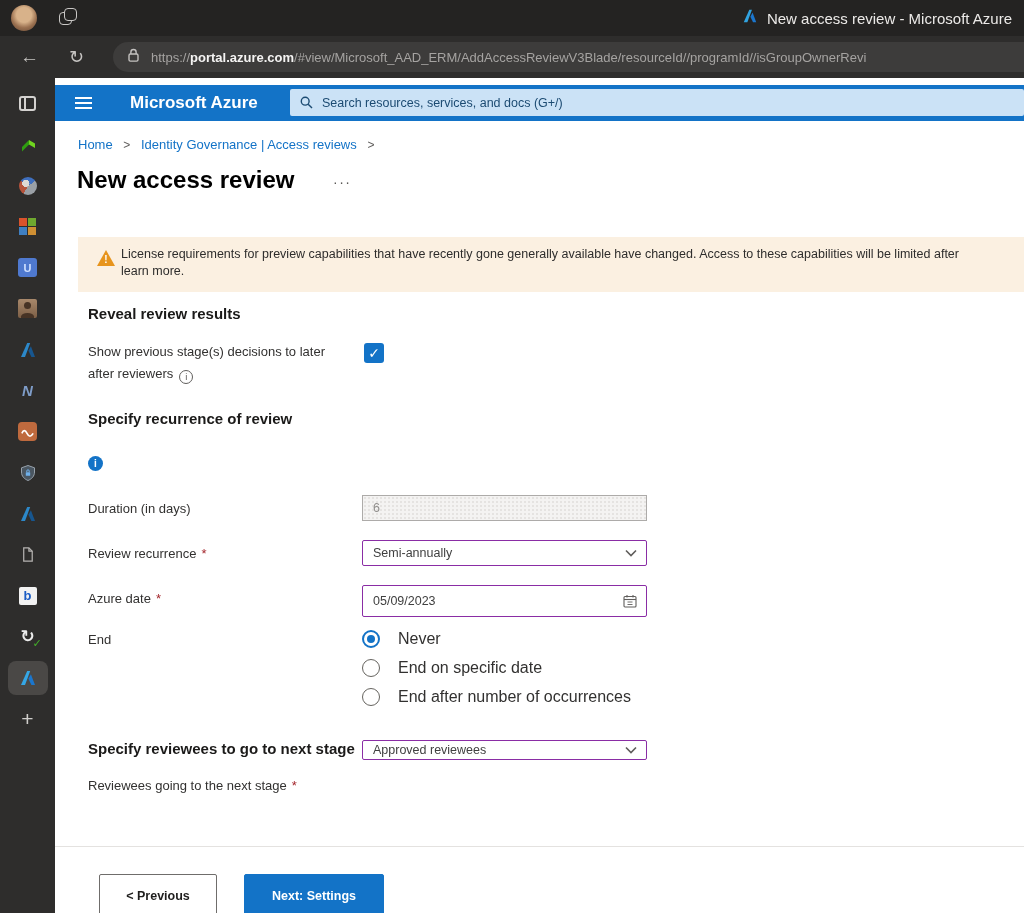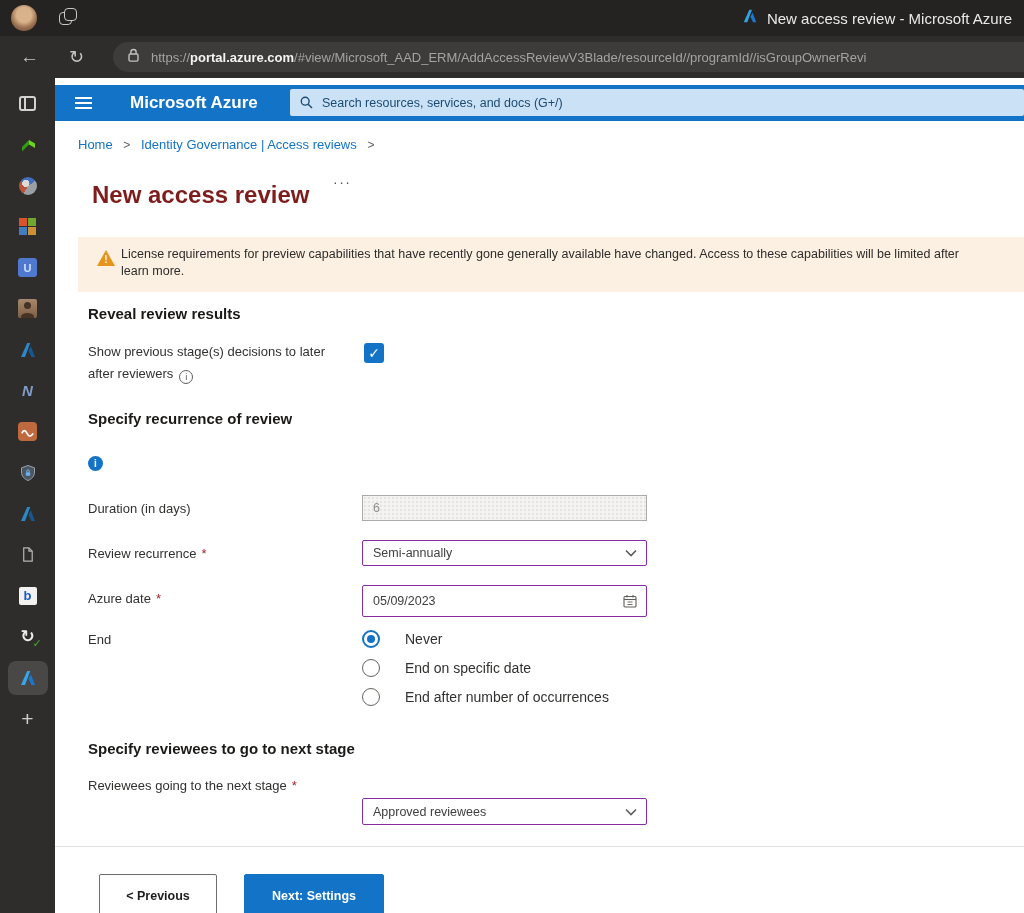--- a/index.html
+++ b/index.html
@@ -64,21 +64,21 @@
   .brand{position:absolute;left:75px;top:0;line-height:36px;color:#fff;font-size:17px;font-weight:600;cursor:pointer;}
   .searchwrap{position:absolute;left:235px;right:0;top:4px;height:27px;background:#cbe2f6;border-radius:2px;
               display:flex;align-items:center;padding-left:10px;gap:7px;}
   .searchwrap input{flex:1;border:0;outline:none;background:transparent;font-size:12.5px;color:#1c4b72;
                     font-family:"Liberation Sans","DejaVu Sans",sans-serif;}
   .searchwrap input::placeholder{color:#1c4b72;opacity:1;}
 
   .breadcrumb{position:absolute;left:23px;top:59px;font-size:13px;white-space:nowrap;}
   .breadcrumb a{color:#1373c7;text-decoration:none;cursor:pointer;}
   .breadcrumb .sep{color:#605e5c;margin:0 7px;font-size:12px;}
-  .pgtitle{position:absolute;left:21px;top:87px;margin:16px;font-size:24px;font-weight:600;color:#7f1d1d;}
+  .pgtitle{position:absolute;left:21px;top:87px;margin:1px;font-size:24px;font-weight:600;color:#000000;}
   .more{position:absolute;left:278px;top:96px;color:#5a5856;font-size:14px;letter-spacing:1.5px;cursor:pointer;}
 
   .banner{position:absolute;left:23px;top:159px;right:0;height:55px;background:#fbf0e1;}
   .warnicon{position:absolute;left:19px;top:13px;width:18px;height:16px;}
   .warnicon .tri{position:absolute;left:0;top:0;width:0;height:0;
                  border-left:9px solid transparent;border-right:9px solid transparent;border-bottom:16px solid #e7941c;}
   .warnicon .excl{position:absolute;left:0;top:4px;width:18px;text-align:center;color:#fff;font-size:10px;font-weight:700;}
   .bannertext{position:absolute;left:43px;top:9px;right:4px;font-size:12.5px;line-height:17px;color:#2e2d2c;}
   .bannertext span{display:block;white-space:nowrap;overflow:hidden;}
 
@@ -94,21 +94,21 @@
   .infotext{position:absolute;left:56px;top:377px;height:17px;display:flex;align-items:center;font-size:12.5px;color:#323130;}
 
   .flabel{position:absolute;left:33px;display:flex;align-items:center;font-size:13px;color:#323130;}
   .req{color:#a4262c;margin-left:5px;}
   .fctl{position:absolute;left:307px;width:285px;display:flex;align-items:center;font-size:12.5px;}
   .disabledinput{border:1px solid #adaba9;background-color:#f4f3f2;color:#918f8d;padding-left:10px;
                  background-image:radial-gradient(#e5e3e1 1px,rgba(0,0,0,0) 1px);background-size:4px 4px;}
   .dd{border:1px solid #8a2da5;border-radius:2px;background:#fff;justify-content:space-between;
       padding:0 9px 0 10px;color:#404040;cursor:pointer;}
 
-  .radiorow{position:absolute;left:307px;display:flex;align-items:center;gap:25px;font-size:14px;color:#323130;cursor:pointer;}
+  .radiorow{position:absolute;left:307px;display:flex;align-items:center;gap:18px;font-size:16px;color:#323130;cursor:pointer;}
   .radio{width:18px;height:18px;border-radius:50%;border:1px solid #66645f;flex:0 0 auto;
          display:flex;align-items:center;justify-content:center;background:#fff;}
   .radio.sel{border:2px solid #1373c7;}
   .radio.sel .dot{width:8px;height:8px;border-radius:50%;background:#1373c7;}
 
   .divider{position:absolute;left:0;right:0;top:768px;height:1px;background:#e4e2e0;}
   .btn{position:absolute;top:796px;height:43px;display:flex;align-items:center;justify-content:center;
        font-size:12.5px;border-radius:2px;cursor:pointer;font-family:inherit;}
   .btn-prev{left:44px;width:118px;background:#fff;border:1px solid #6f6d6b;color:#1f1e1d;font-weight:600;}
   .btn-next{left:189px;width:140px;background:#1373c7;border:1px solid #1373c7;color:#fff;font-weight:700;}
@@ -336,21 +336,21 @@
     <div class="radiorow" style="top:610px">
       <span class="radio"></span>
       <span>End after number of occurrences</span>
     </div>
 
     <h2 class="h2" style="top:662px">Specify reviewees to go to next stage</h2>
     <div class="flabel" style="top:694px;height:27px">
       <span>Reviewees going to the next stage</span>
         <span class="req">*</span>
     </div>
-    <div class="fctl dd" style="top:720px;height:27px">
+    <div class="fctl dd" style="top:662px;height:20px">
       <span>Approved reviewees</span>
       <svg width="12" height="8" viewBox="0 0 12 8">
           <path d="M1 1.5 L6 6.5 L11 1.5" fill="none" stroke="#5f5d5b" stroke-width="1.6"></path>
         </svg>
     </div>
 
     <div class="divider"></div>
     <button class="btn btn-prev">&lt; Previous</button>
     <button class="btn btn-next">Next: Settings</button>
   </div>

